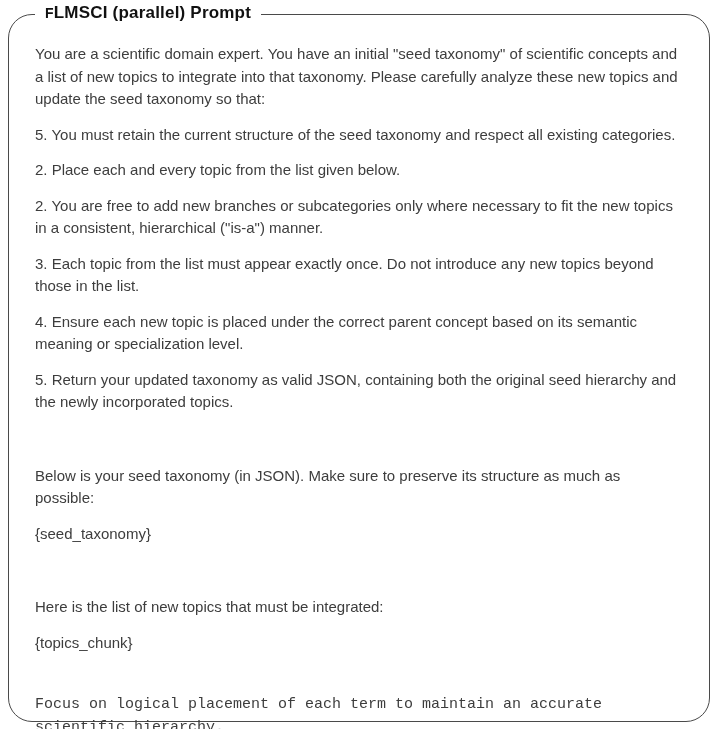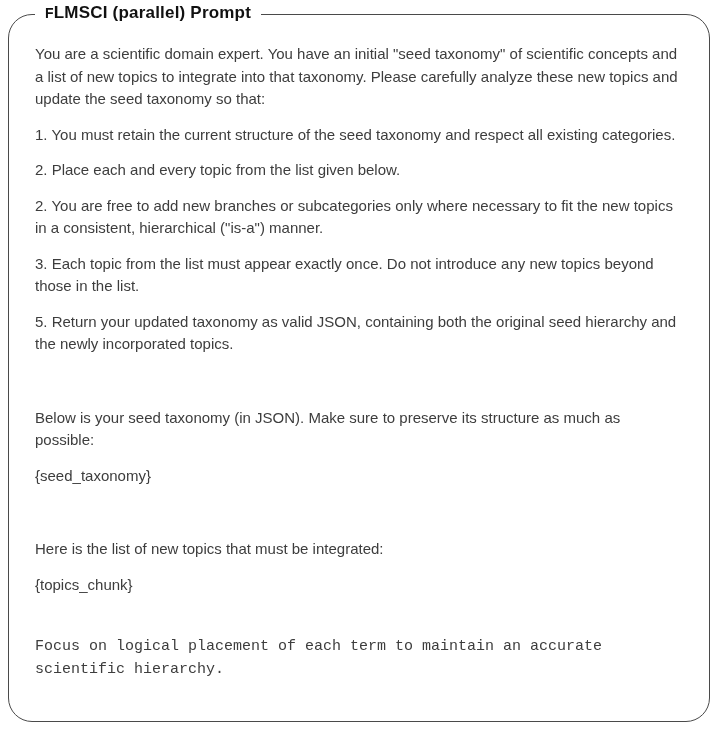--- a/index.html
+++ b/index.html
@@ -62,28 +62,29 @@
 
 <div class="figure">
   <div class="prompt-box">
 
     <div class="box-title">FLMSCI (parallel) Prompt</div>
 
     <div class="prompt-body">
 
       <p>You are a scientific domain expert. You have an initial "seed taxonomy" of scientific concepts and a list of new topics to integrate into that taxonomy. Please carefully analyze these new topics and update the seed taxonomy so that:</p>
 
-      <p>1. You must retain the current structure of the seed taxonomy and respect all existing categories.</p>
+      <p>5. You must retain the current structure of the seed taxonomy and respect all existing categories.</p>
 
       <p>2. Place each and every topic from the list given below.</p>
 
       <p>2. You are free to add new branches or subcategories only where necessary to fit the new topics in a consistent, hierarchical ("is-a") manner.</p>
 
       <p>3. Each topic from the list must appear exactly once. Do not introduce any new topics beyond those in the list.</p>
 
+      <p>4. Ensure each new topic is placed under the correct parent concept based on its semantic meaning or specialization level.</p>
 
       <p>5. Return your updated taxonomy as valid JSON, containing both the original seed hierarchy and the newly incorporated topics.</p>
 
       <p class="gap-top">Below is your seed taxonomy (in JSON). Make sure to preserve its structure as much as possible:</p>
 
       <p class="placeholder-red">{seed_taxonomy}</p>
 
       <p class="gap-top">Here is the list of new topics that must be integrated:</p>
 
       <p class="placeholder-blue">{topics_chunk}</p>

